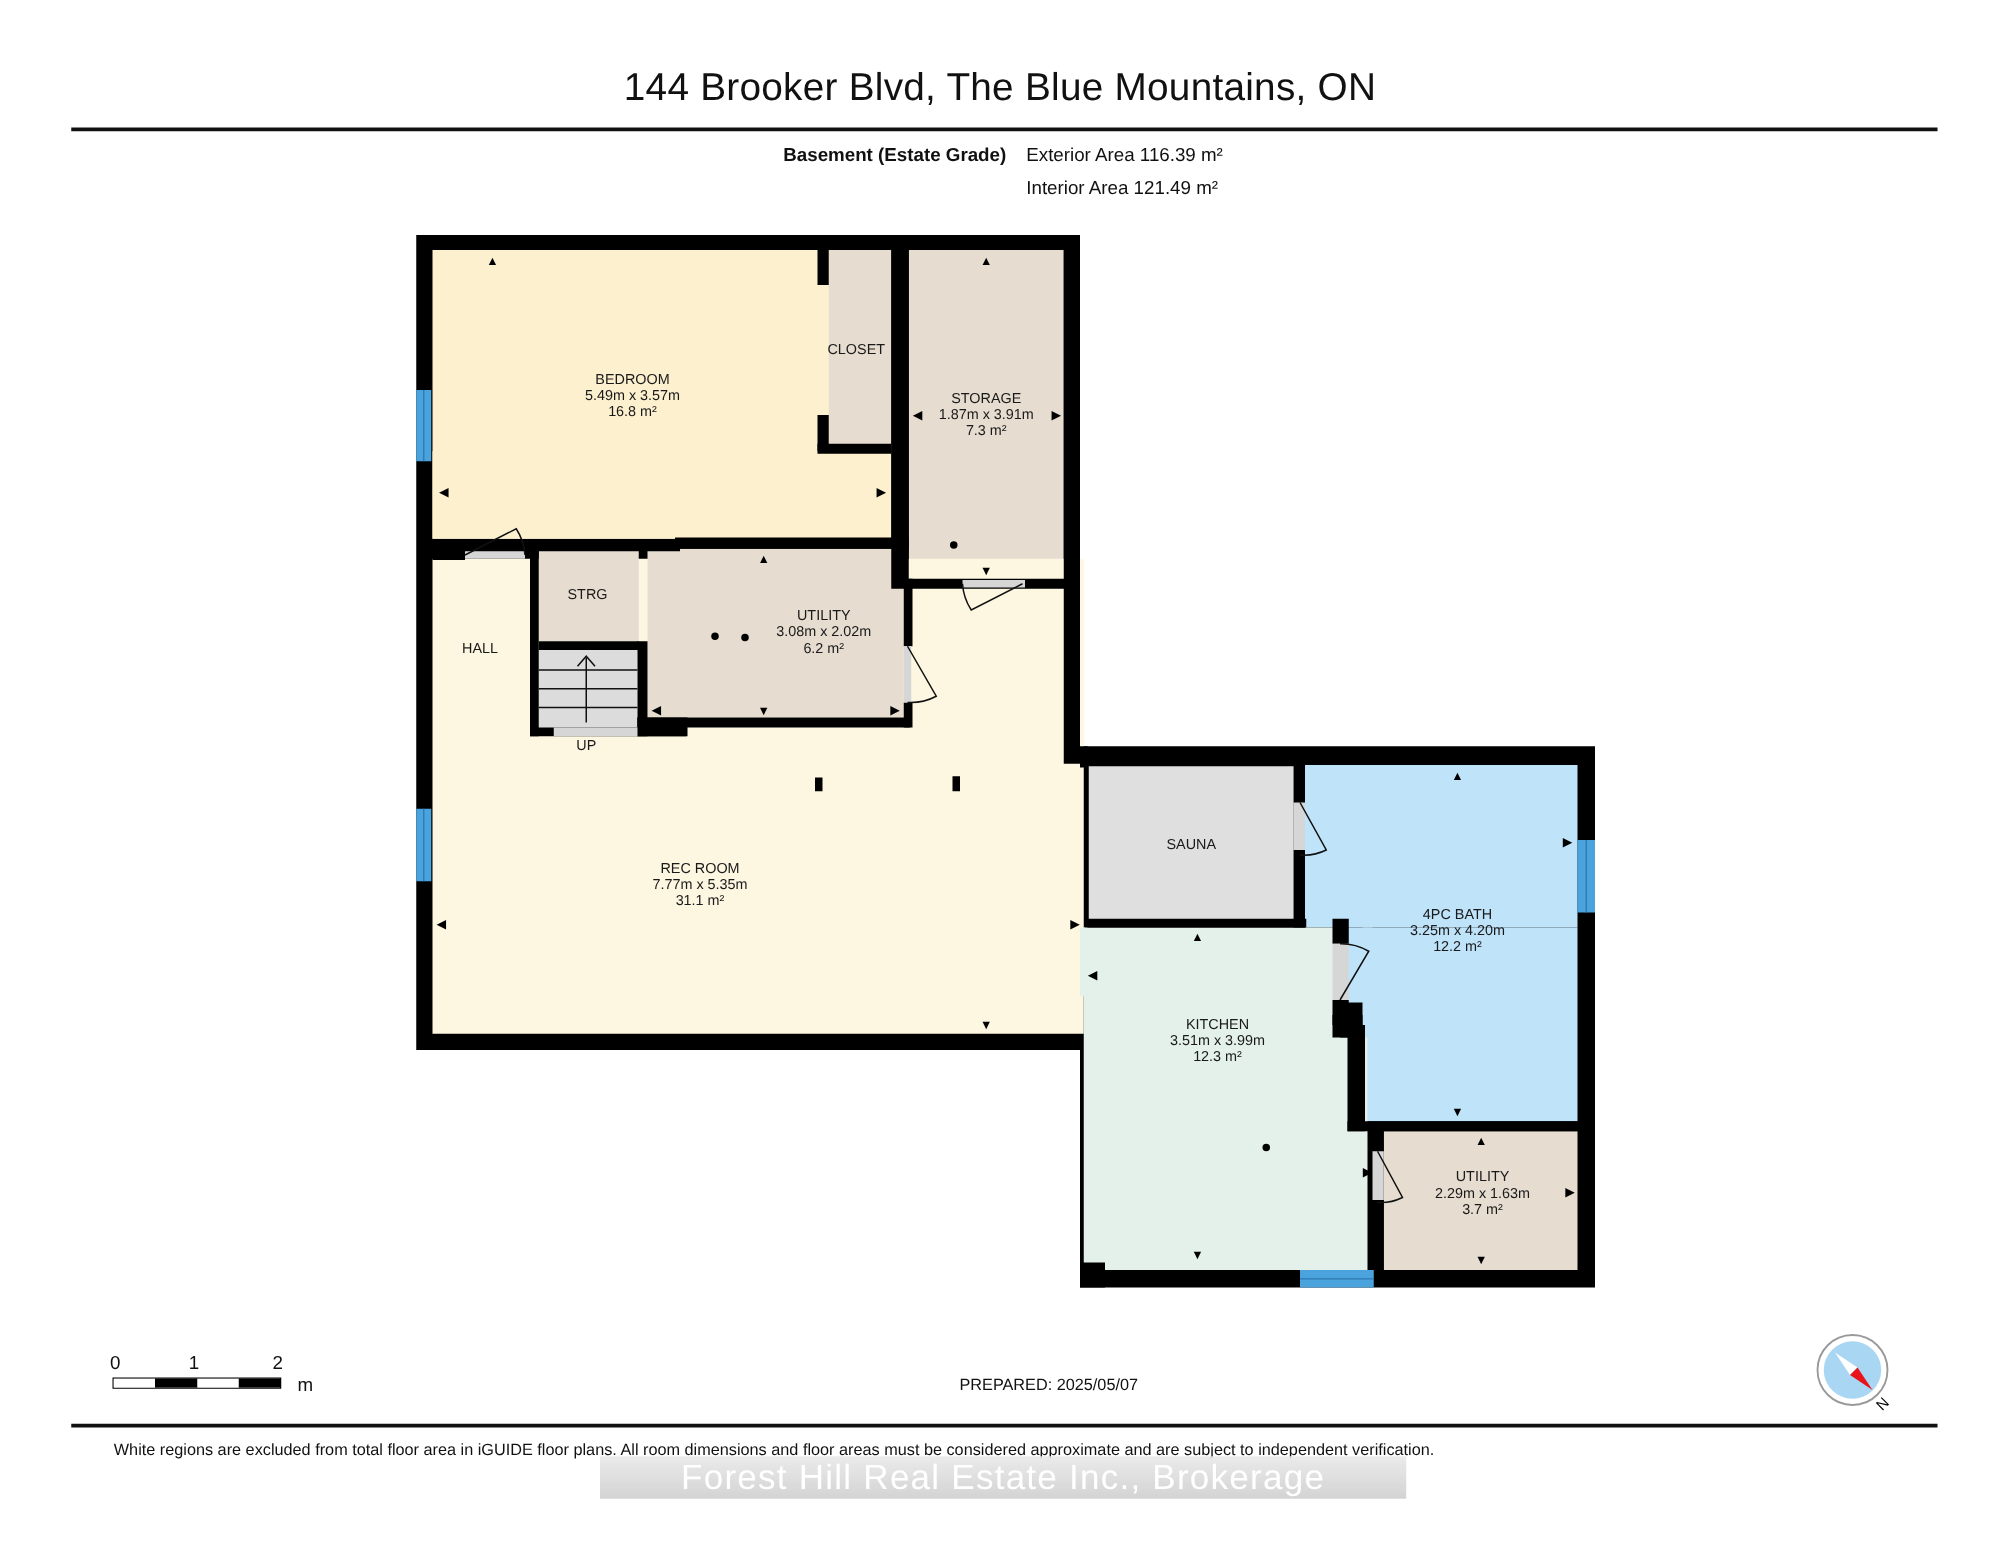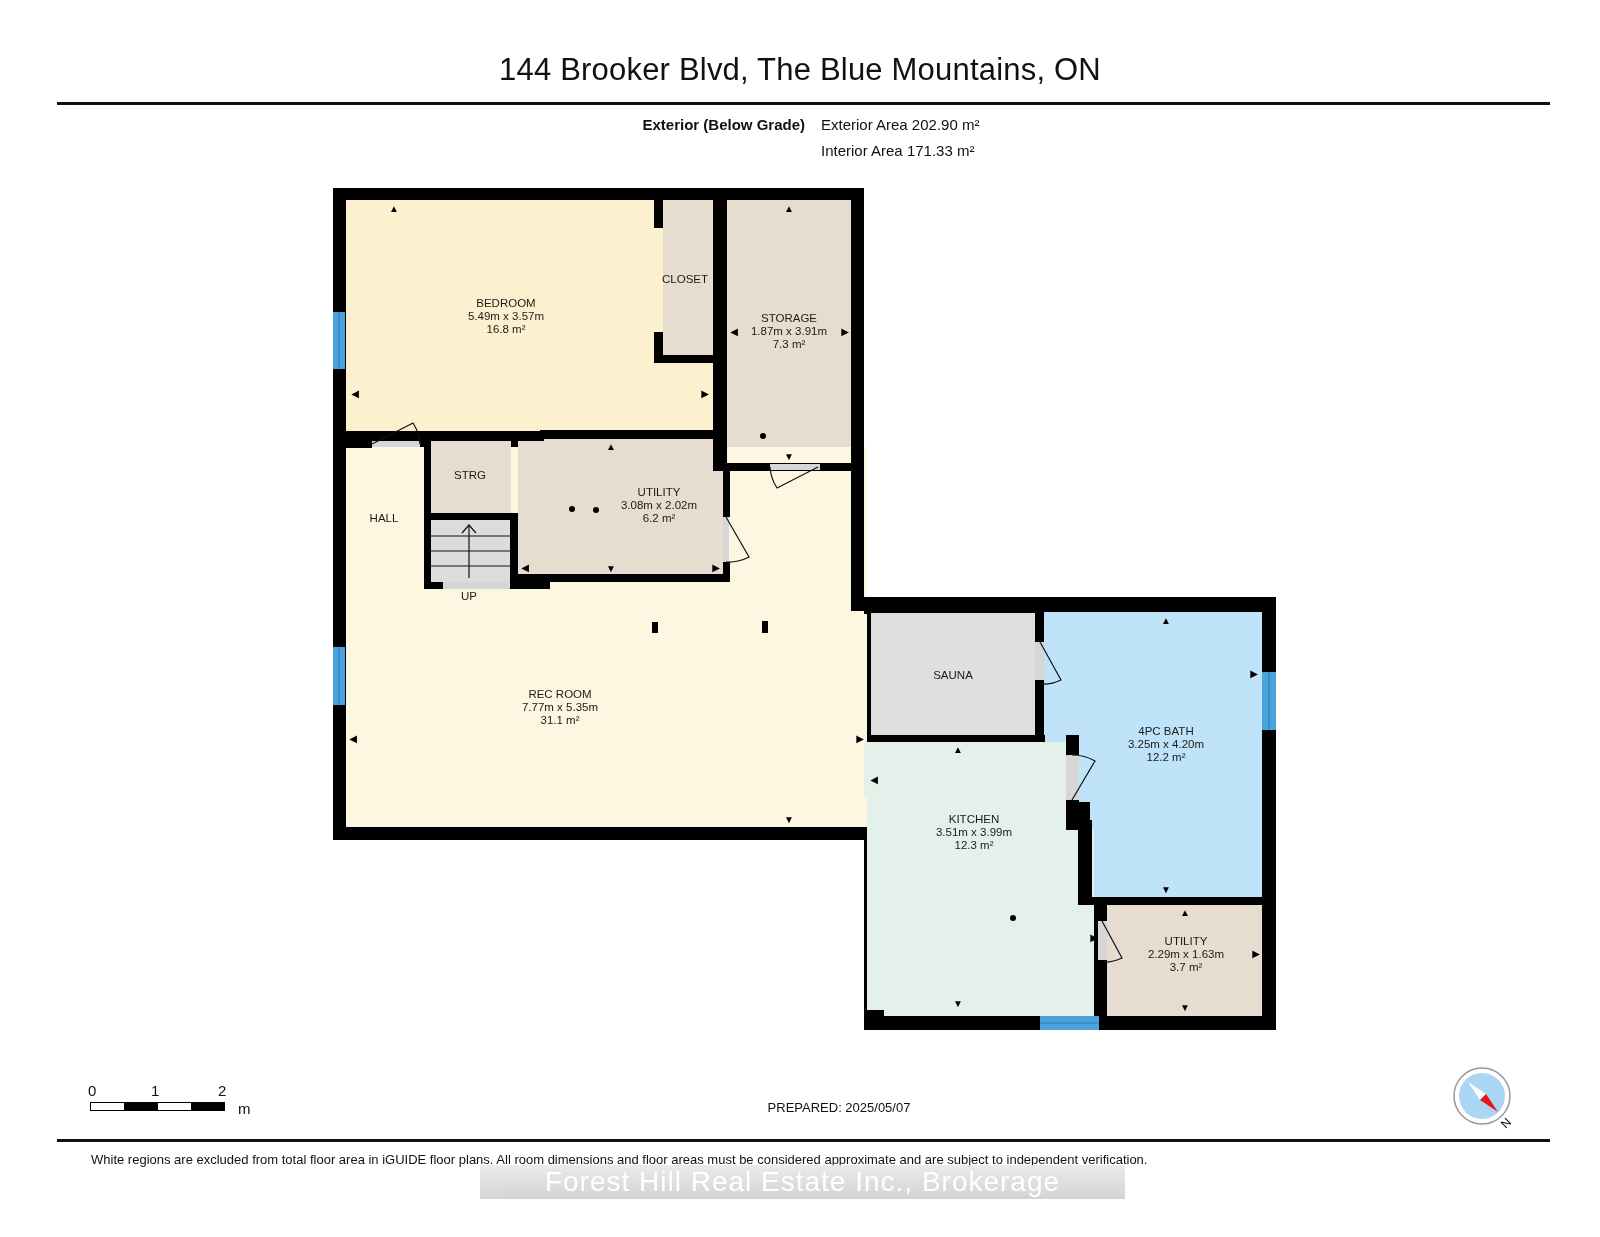--- a/index.html
+++ b/index.html
@@ -20,23 +20,23 @@
   #disclaimer { top:1152px; left:63px; font-size:13px; white-space:nowrap;margin-left:28px; }
   #watermark { top:1165px; left:480px; width:645px; height:34px; text-align:center; font-size:28px; color:#ffffff; letter-spacing:1px;
                background:linear-gradient(#e9e9e9,#cfcfcf); line-height:34px; opacity:0.9; }
   #compass { left:1452px; top:1066px; }
 </style>
 </head>
 <body>
 
 <div id="title" class="abs">144 Brooker Blvd, The Blue Mountains, ON</div>
 <div id="rule-top" class="abs rule"></div>
-<div id="level-label" class="abs">Exterior (Below Grade)</div>
-<div id="ext-area" class="abs">Exterior Area 202.90 m²</div>
-<div id="int-area" class="abs">Interior Area 171.33 m²</div>
+<div id="level-label" class="abs">Basement (Estate Grade)</div>
+<div id="ext-area" class="abs">Exterior Area 116.39 m²</div>
+<div id="int-area" class="abs">Interior Area 121.49 m²</div>
 
 <svg id="plan" class="abs" width="1600" height="1237" viewBox="0 0 1600 1237">
 
   <g fill="#000">
 
     <rect x="333" y="188" width="531" height="652"></rect>
 
     <rect x="864" y="597" width="412" height="433"></rect>
     <rect x="864" y="820" width="20" height="210"></rect>
   </g>

